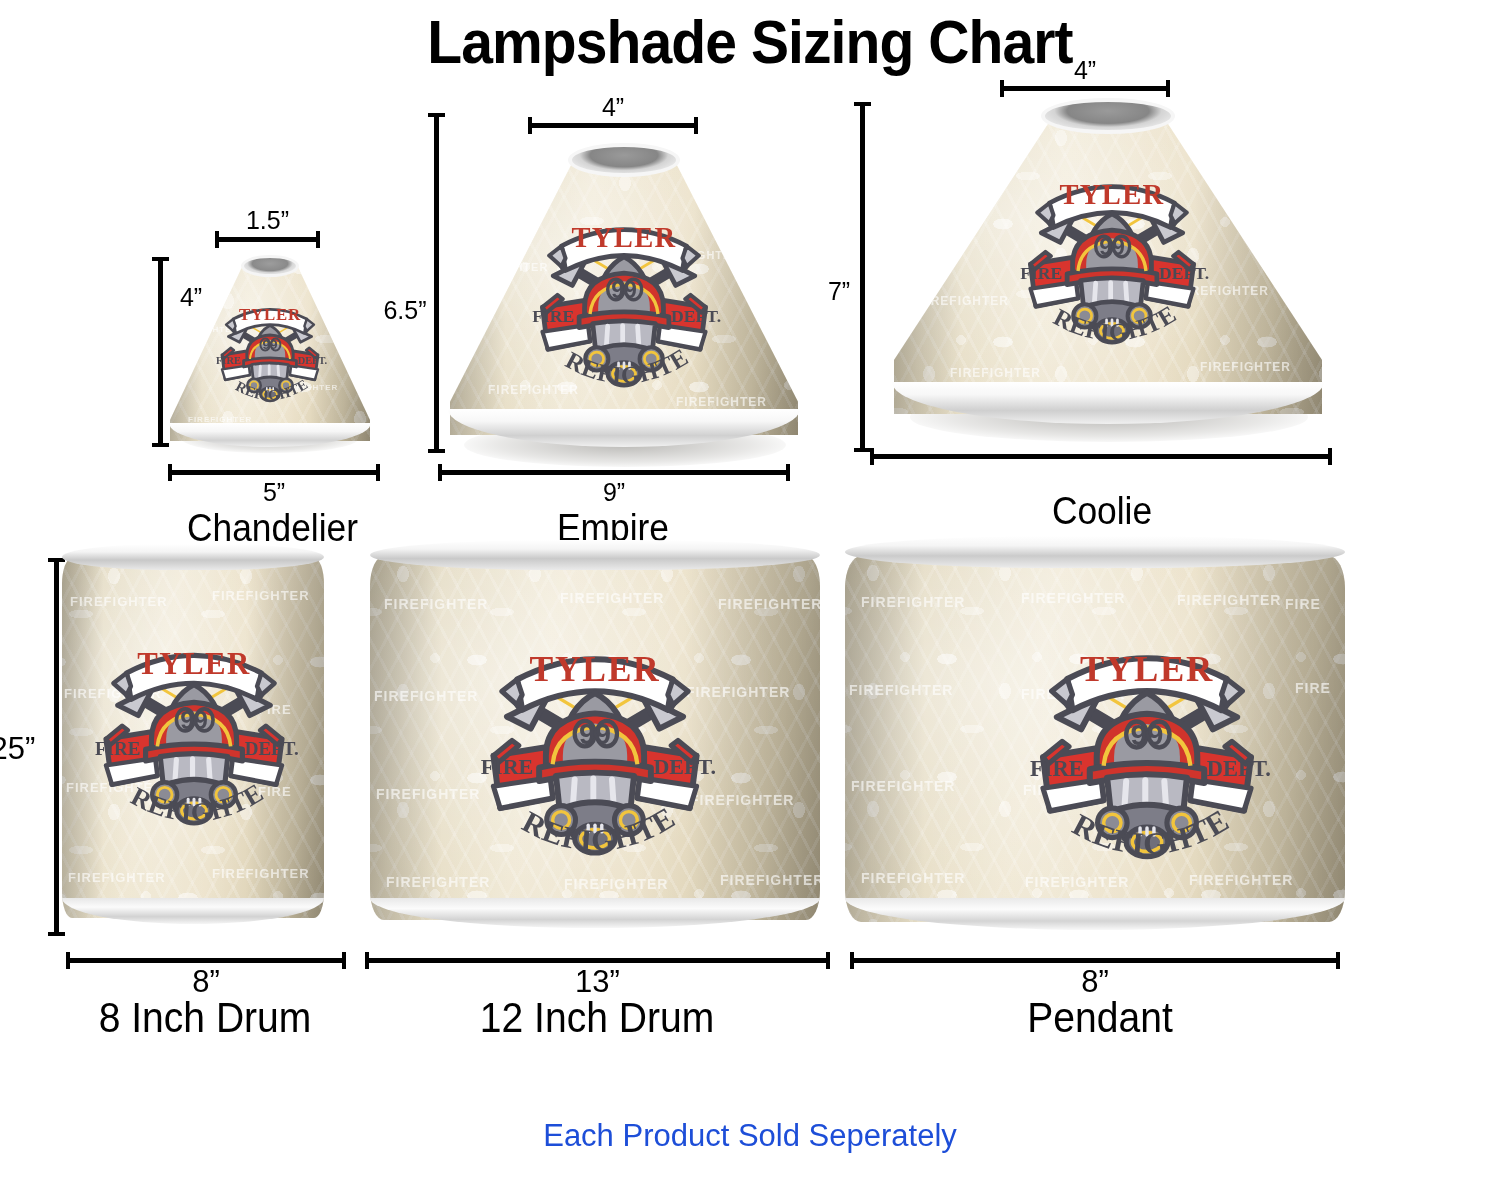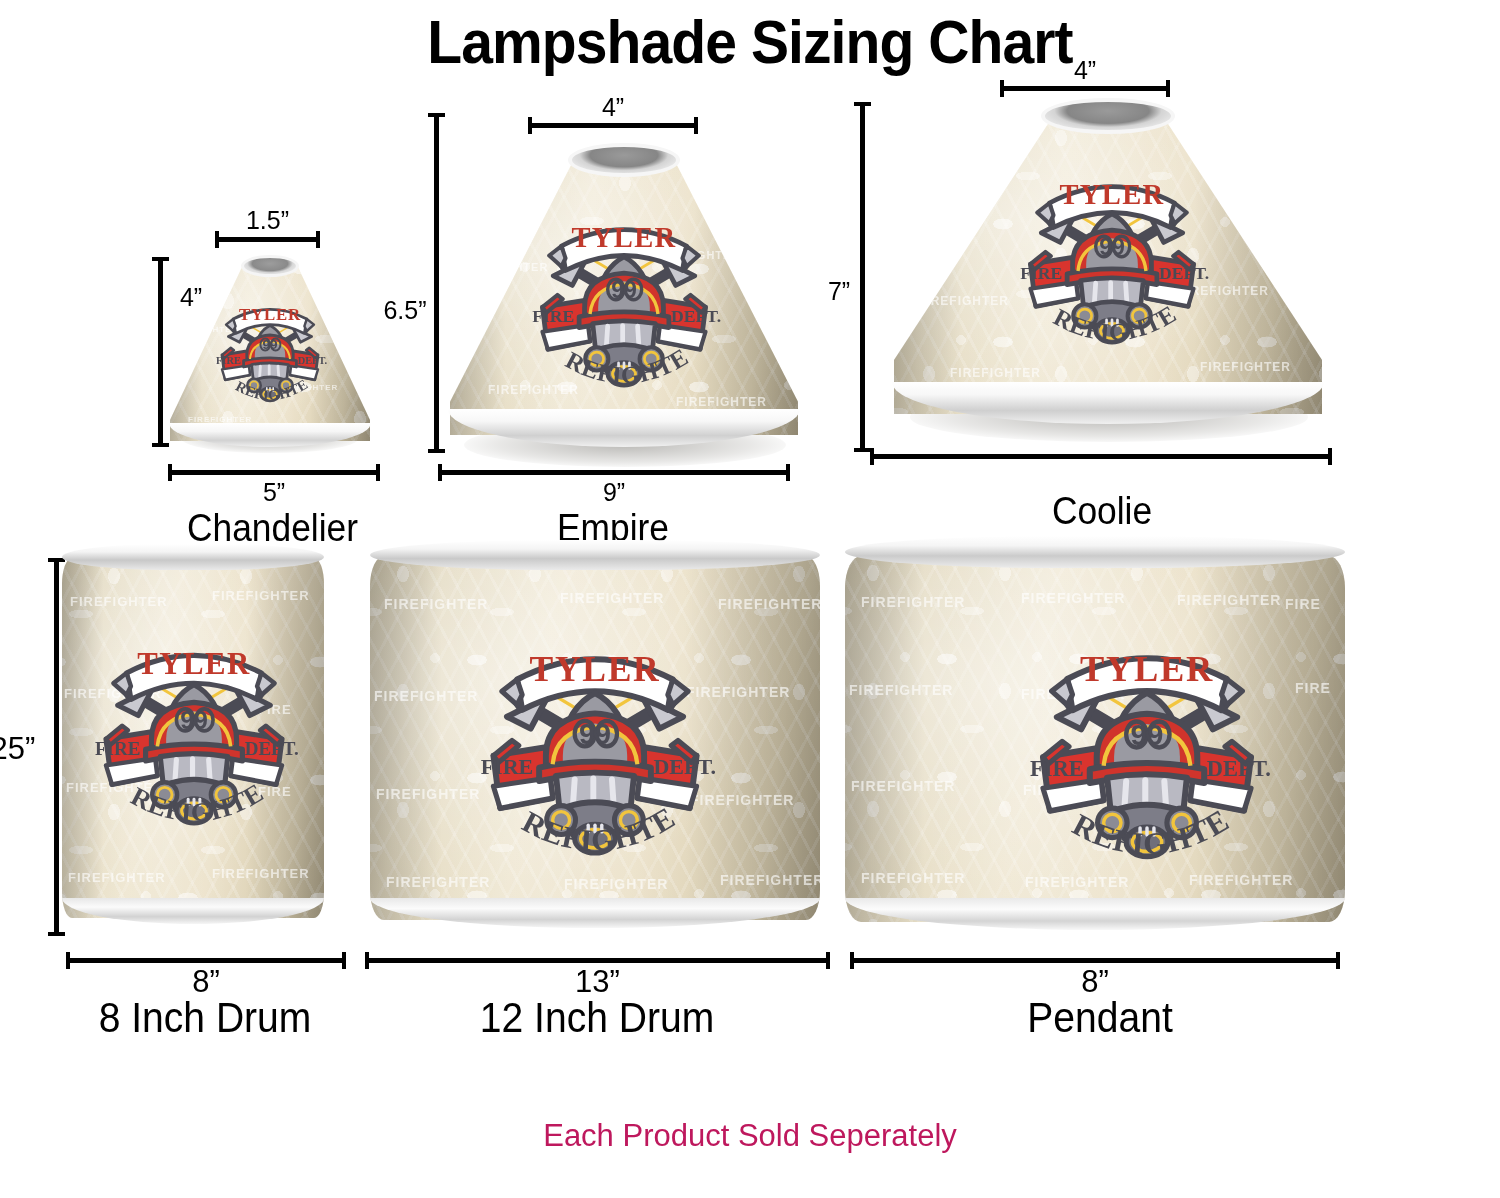--- a/index.html
+++ b/index.html
@@ -28,21 +28,21 @@
     transform: scaleX(0.92);
     white-space: nowrap;
   }
 
   
   #footer-note {
     position: absolute;
     top: 1118px; left: 0; width: 1500px;
     text-align: center;
     font-size: 31px;
-    color: #be185d;
+    color: #1d4ed8;
   }
 
   
   .cell { position: absolute; }
 
   
   .dim-h {
     position: absolute;
     height: 5px;
     background: #000;

